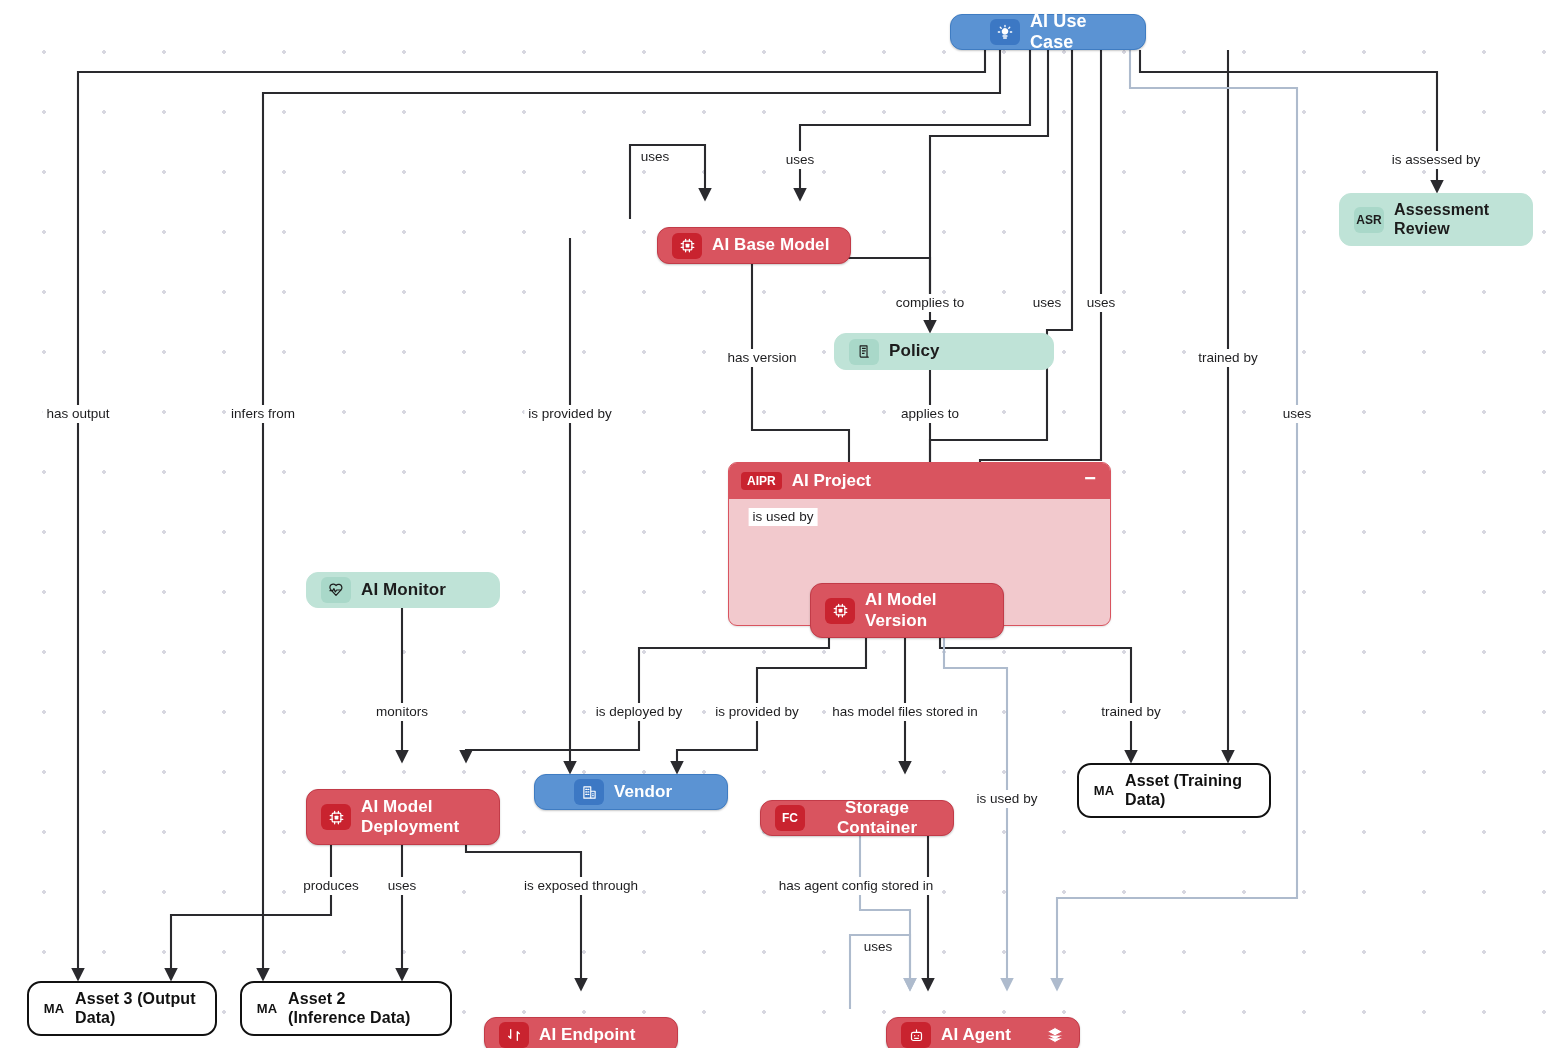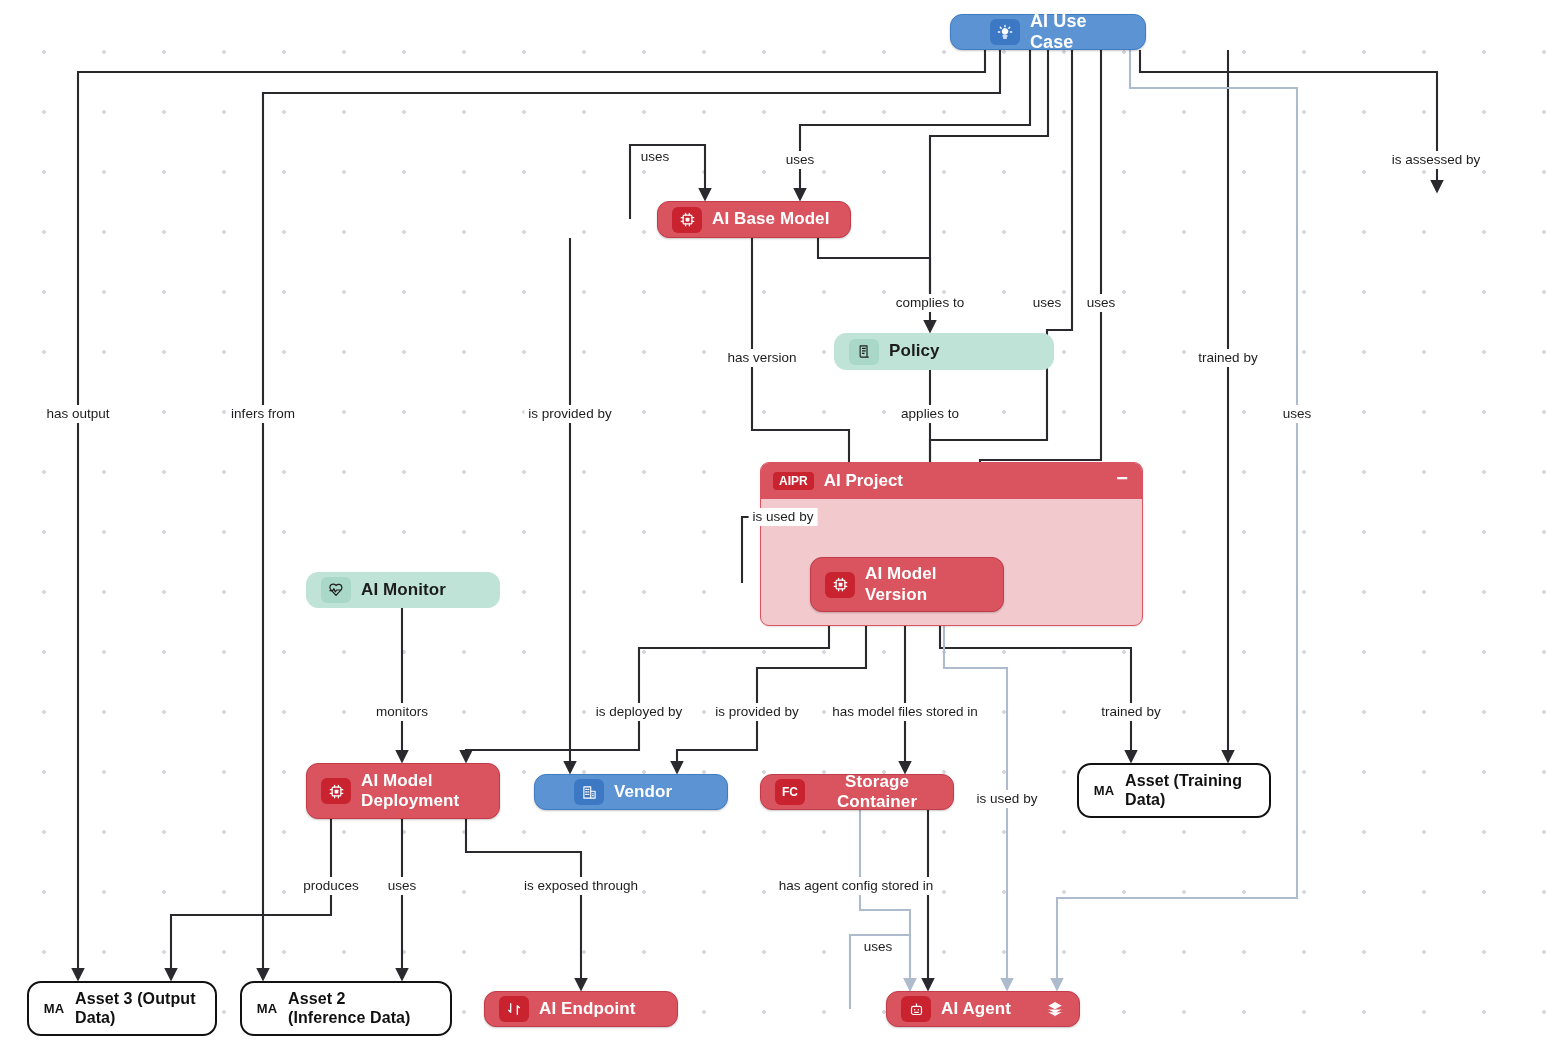--- a/index.html
+++ b/index.html
@@ -39,20 +39,21 @@
     font-size:12px;font-weight:bold;
   }
   .node .lbl{line-height:1.18;}
 
   
   .red{
     background:#d9545f;
     border:1.5px solid #c23b48;
     color:#ffffff;
     box-shadow:0 1px 2px rgba(0,0,0,.22);
+    margin-top:26px;
   }
   .red .ico{background:#c9232f;color:#fff;}
   
   .blue{
     background:#5b93d3;
     border:1.5px solid #3f7cc2;
     color:#ffffff;
     box-shadow:0 1px 2px rgba(0,0,0,.22);
     padding-left:39px;
   }
@@ -76,21 +77,20 @@
 
   
   .group{
     position:absolute;
     border-radius:9px;
     background:#f2c9cd;
     border:1.5px solid #d9545f;
     overflow:hidden;
     z-index:3;
     box-shadow:0 1px 2px rgba(0,0,0,.12);
-    margin-left:32px;
   }
   .group-header{
     height:36px;
     background:#d9545f;
     display:flex;align-items:center;
     padding:0 12px;
     color:#fff;font-weight:bold;font-size:17px;
   }
   .group-header .badge{
     background:#c9232f;color:#fff;
@@ -215,20 +215,24 @@
     <span class="ico">
       <svg width="15" height="15" viewBox="0 0 24 24" fill="none" stroke="#fff" stroke-width="2">
         <rect x="5" y="5" width="14" height="14" rx="2"></rect>
           <rect x="9" y="9" width="6" height="6" rx="1" fill="#fff" stroke="none"></rect>
         <path d="M9 2v3M15 2v3M9 19v3M15 19v3M2 9h3M2 15h3M19 9h3M19 15h3" stroke-linecap="round"></path>
       </svg>
     </span>
     <span class="lbl" style="font-size:17px">AI Base Model</span>
   </div>
 
+  <div class="node mint" id="n-assessment-review" style="left: 1339px; top: 193px; width: 194px; height: 53px; align-items: center;">
+    <span class="ico">ASR</span>
+    <span class="lbl" style="font-size:16px">Assessment<br>Review</span>
+  </div>
 
   <div class="node mint" id="n-policy" style="left: 834px; top: 333px; width: 220px; height: 37px;">
     <span class="ico">
       <svg width="15" height="15" viewBox="0 0 24 24" fill="none" stroke="#1c1c1c" stroke-width="1.8" stroke-linejoin="round">
         <path d="M5 3h11v16a2 2 0 0 0 2 2H7a2 2 0 0 1-2-2z"></path>
           <path d="M8 7h6M8 11h6M8 15h4"></path>
       </svg>
     </span>
     <span class="lbl" style="font-size:17px">Policy</span>
   </div>

